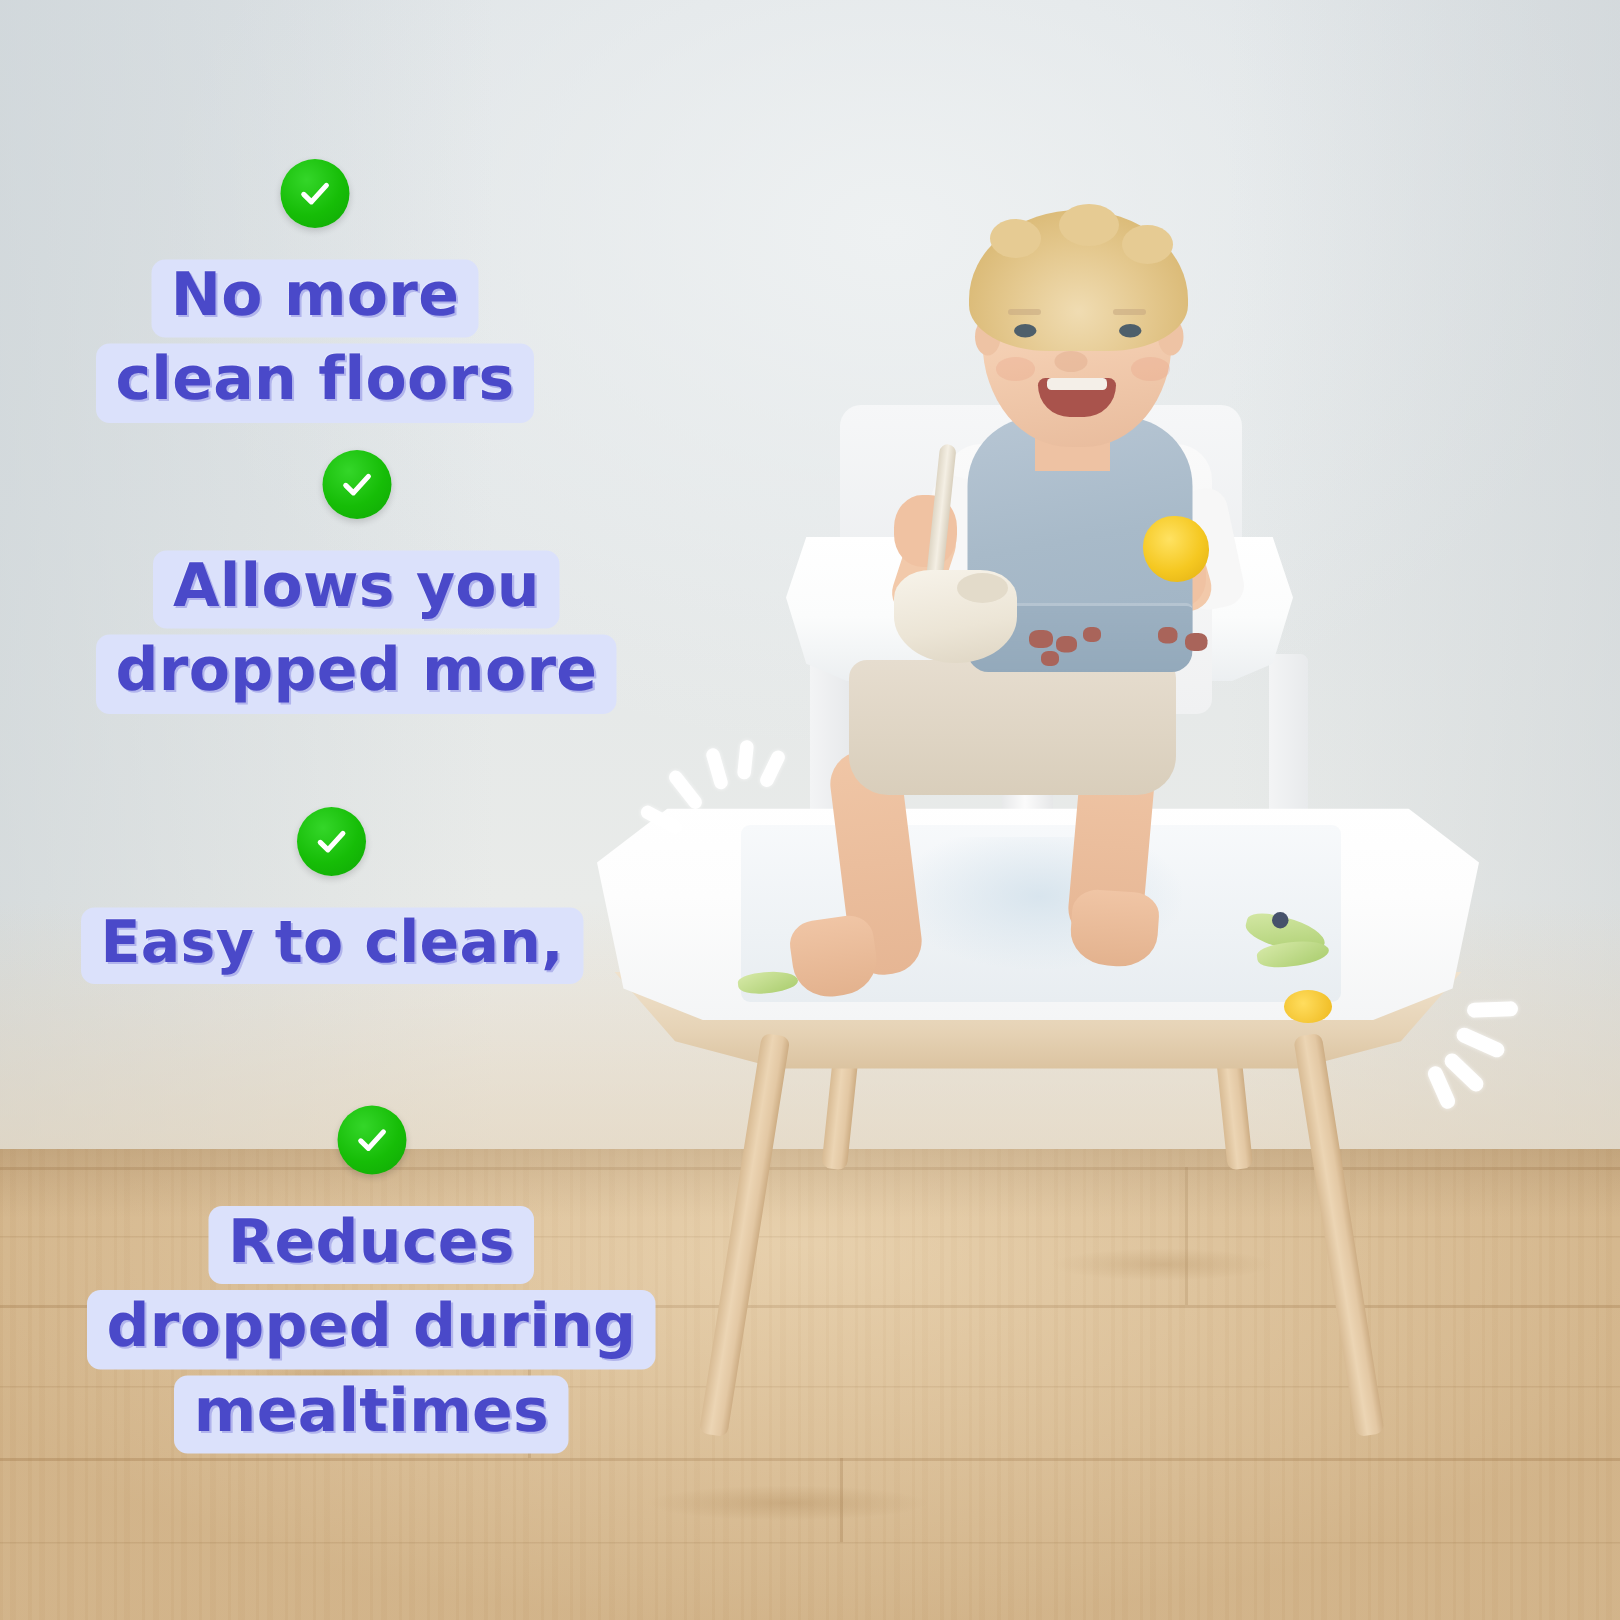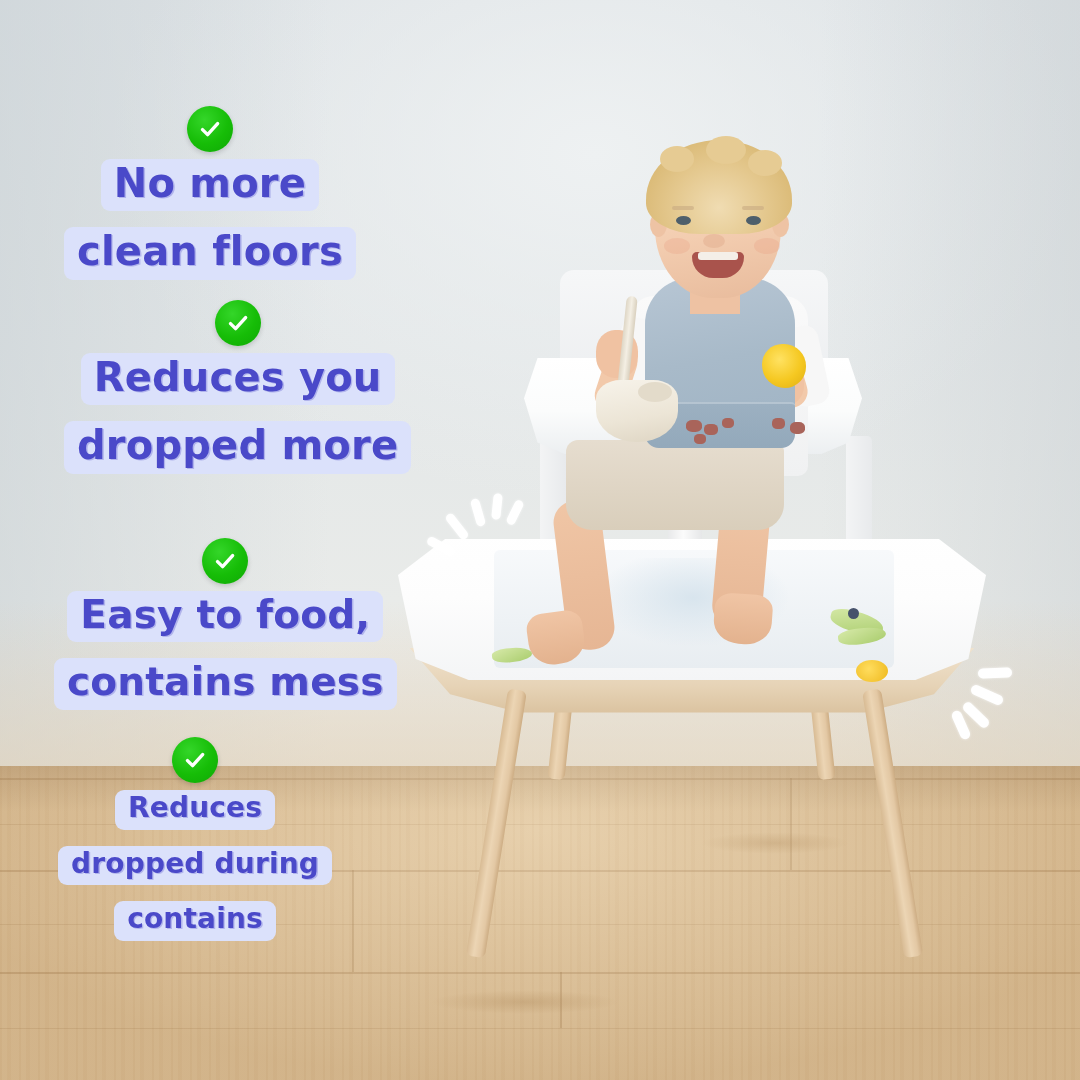--- a/index.html
+++ b/index.html
@@ -228,21 +228,21 @@
   .benefit{position:absolute;display:flex;flex-direction:column;align-items:center;}
   .check{
     width:46px;height:46px;border-radius:50%;
     background:radial-gradient(circle at 38% 30%,#34d629,#16bd07 55%,#0fa805 100%);
     display:flex;align-items:center;justify-content:center;
     box-shadow:0 2px 5px rgba(0,0,0,.16);
     flex:0 0 auto;
   }
   .check svg{display:block;}
   .lines{
-    margin-top:7px;display:flex;flex-direction:column;align-items:center;gap:16px;
+    margin-top:21px;display:flex;flex-direction:column;align-items:center;gap:4px;
   }
   .line{
     display:inline-block;
     background:#dbe1fb;
     color:#4a49c9;
     font-weight:bold;
     letter-spacing:.2px;
     line-height:1.06;
     padding:3px 13px 7px 13px;
     border-radius:9px;
@@ -254,21 +254,21 @@
   }
 
   
   #b1{left:64px;top:106px;}
   #b1 .line{font-size:40px;}
   #b2{left:64px;top:300px;}
   #b2 .line{font-size:40px;}
   #b3{left:54px;top:538px;}
   #b3 .line{font-size:39px;}
   #b4{left:58px;top:737px;}
-  #b4 .line{font-size:28px;}
+  #b4 .line{font-size:40px;}
 </style>
 </head>
 <body>
 
 <div class="stage">
 
   <div class="wall"></div>
   <div class="wall-shade-l"></div>
   <div class="wall-shade-r"></div>
   <div class="wall-warm"></div>
@@ -404,43 +404,42 @@
     </div>
   </div>
 
   <div class="benefit" id="b2">
     <div class="check">
       <svg width="28" height="28" viewBox="0 0 28 28" aria-hidden="true">
         <path d="M6.5 14.6 L11.6 19.6 L21.6 8.6" fill="none" stroke="#ffffff" stroke-width="3.4" stroke-linecap="round" stroke-linejoin="round"></path>
       </svg>
     </div>
     <div class="lines">
-      <span class="line">Reduces you</span>
+      <span class="line">Allows you</span>
       <span class="line">dropped more</span>
     </div>
   </div>
 
   <div class="benefit" id="b3">
     <div class="check">
       <svg width="28" height="28" viewBox="0 0 28 28" aria-hidden="true">
         <path d="M6.5 14.6 L11.6 19.6 L21.6 8.6" fill="none" stroke="#ffffff" stroke-width="3.4" stroke-linecap="round" stroke-linejoin="round"></path>
       </svg>
     </div>
     <div class="lines">
-      <span class="line">Easy to food,</span>
-      <span class="line">contains mess</span>
+      <span class="line">Easy to clean,</span>
     </div>
   </div>
 
   <div class="benefit" id="b4">
     <div class="check">
       <svg width="28" height="28" viewBox="0 0 28 28" aria-hidden="true">
         <path d="M6.5 14.6 L11.6 19.6 L21.6 8.6" fill="none" stroke="#ffffff" stroke-width="3.4" stroke-linecap="round" stroke-linejoin="round"></path>
       </svg>
     </div>
     <div class="lines">
       <span class="line">Reduces</span>
       <span class="line">dropped during</span>
-      <span class="line">contains</span>
+      <span class="line">mealtimes</span>
     </div>
   </div>
 
 </div>
 
 </body></html>

